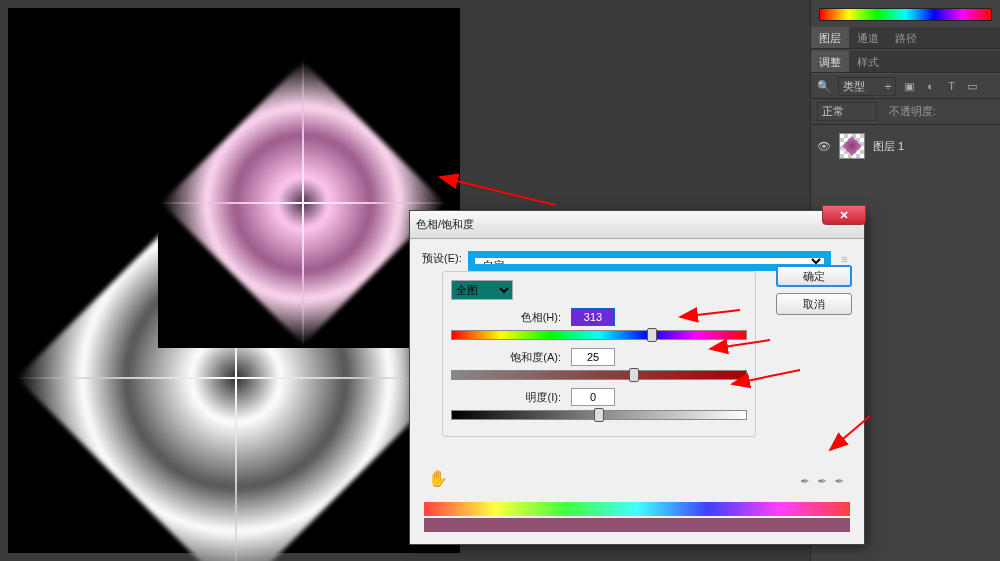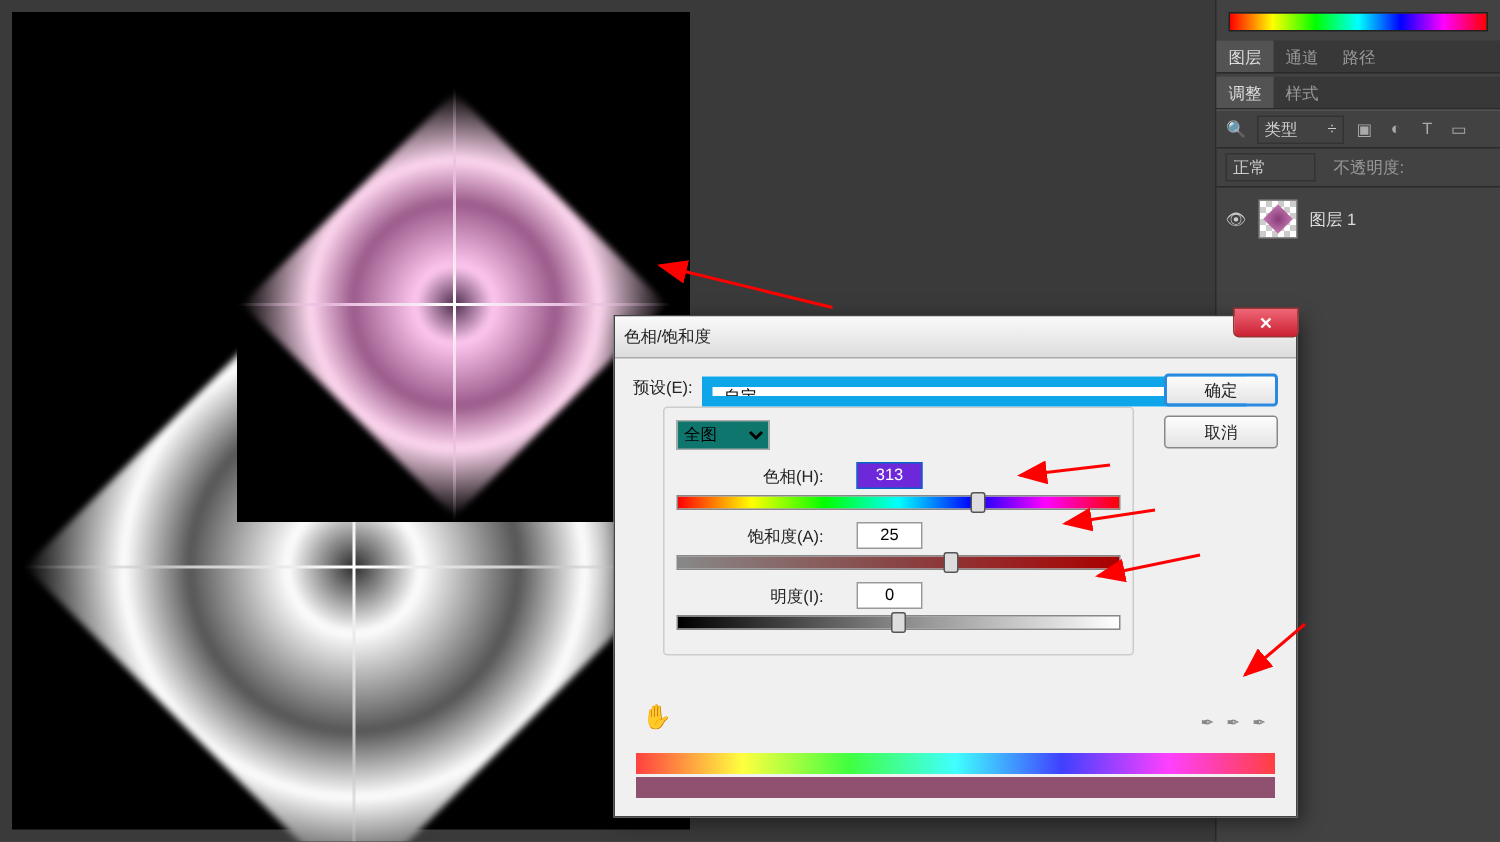--- a/index.html
+++ b/index.html
@@ -35,31 +35,31 @@
 .dlg-title{height:28px;background:linear-gradient(#fafafa,#dcdcdc);border-bottom:1px solid #aaa;display:flex;align-items:center;padding:0 6px;position:relative}
 .dlg-title-text{flex:1;color:#222}
 .close-x{position:absolute;right:-2px;top:-6px;width:44px;height:20px;background:linear-gradient(#e67,#c23);border:1px solid #933;border-radius:0 0 4px 4px;color:#fff;display:flex;align-items:center;justify-content:center;font-weight:bold}
 .dlg-body{position:relative;padding:12px;height:calc(100% - 28px)}
 .preset-row{display:flex;gap:6px;}
 .preset-row label{color:#222}
 .preset-row select{flex:1;height:20px;border:7px solid #0ea5e9;background:#fff;padding:0 4px}
 .group-box{border:1px solid #ccc;border-radius:3px;padding:8px;width:314px;margin-left:20px}
 .small-select{width:62px;height:20px;border:1px solid #aaa;background:#0f766e;margin-bottom:8px}
 .param-row{display:flex;align-items:center;margin-bottom:4px}
-.param-row label{width:120px;text-align:right;padding-right:22px;color:#222}
+.param-row label{width:120px;text-align:right;padding-right:10px;color:#222}
 .param-row input{width:44px;height:18px;border:1px solid #999;text-align:center}
 .param-row input.hl{background:#6d28d9;color:#fff;border-color:#0a64c8}
 .slider-strip{height:10px;margin:2px 0 8px 0;border:1px solid #888;position:relative}
 .hue-strip{background:linear-gradient(90deg,#f00,#ff0,#0f0,#0ff,#00f,#f0f,#f00)}
 .sat-strip{background:linear-gradient(90deg,#888,#844,#a00)}
 .lig-strip{background:linear-gradient(90deg,#000,#888,#fff)}
 .slider-strip .thumb{position:absolute;top:-3px;width:10px;height:14px;background:#ddd;border:1px solid #555;border-radius:2px;transform:translateX(-50%)}
 .btn{width:76px;height:22px;border:1px solid #888;border-radius:3px;background:linear-gradient(#fdfdfd,#e4e4e4);display:flex;align-items:center;justify-content:center;color:#222;margin-bottom:6px}
 .btn.primary{border:2px solid #2a8adf}
-.btns{position:absolute;right:12px;top:10px}
+.btns{position:absolute;right:12px;top:26px}
 .hand-tool{position:absolute;left:18px;bottom:56px;color:#888;font-size:16px}
 .eyedrops{position:absolute;right:20px;bottom:56px;display:flex;gap:8px;color:#888}
 .bottom-strips{position:absolute;left:14px;right:14px;bottom:12px}
 .bottom-strips .bs1{height:14px;background:linear-gradient(90deg,#ff4040,#ffff40,#40ff40,#40ffff,#4040ff,#ff40ff,#ff4040)}
 .bottom-strips .bs2{height:14px;margin-top:2px;background:linear-gradient(90deg,#905070,#905070)}
 .arrow{stroke:#f00;stroke-width:2;fill:none}
 .arrow-head{fill:#f00}
 .annot{position:absolute;left:0;top:0;width:1000px;height:561px;pointer-events:none}
 </style>
 </head>

